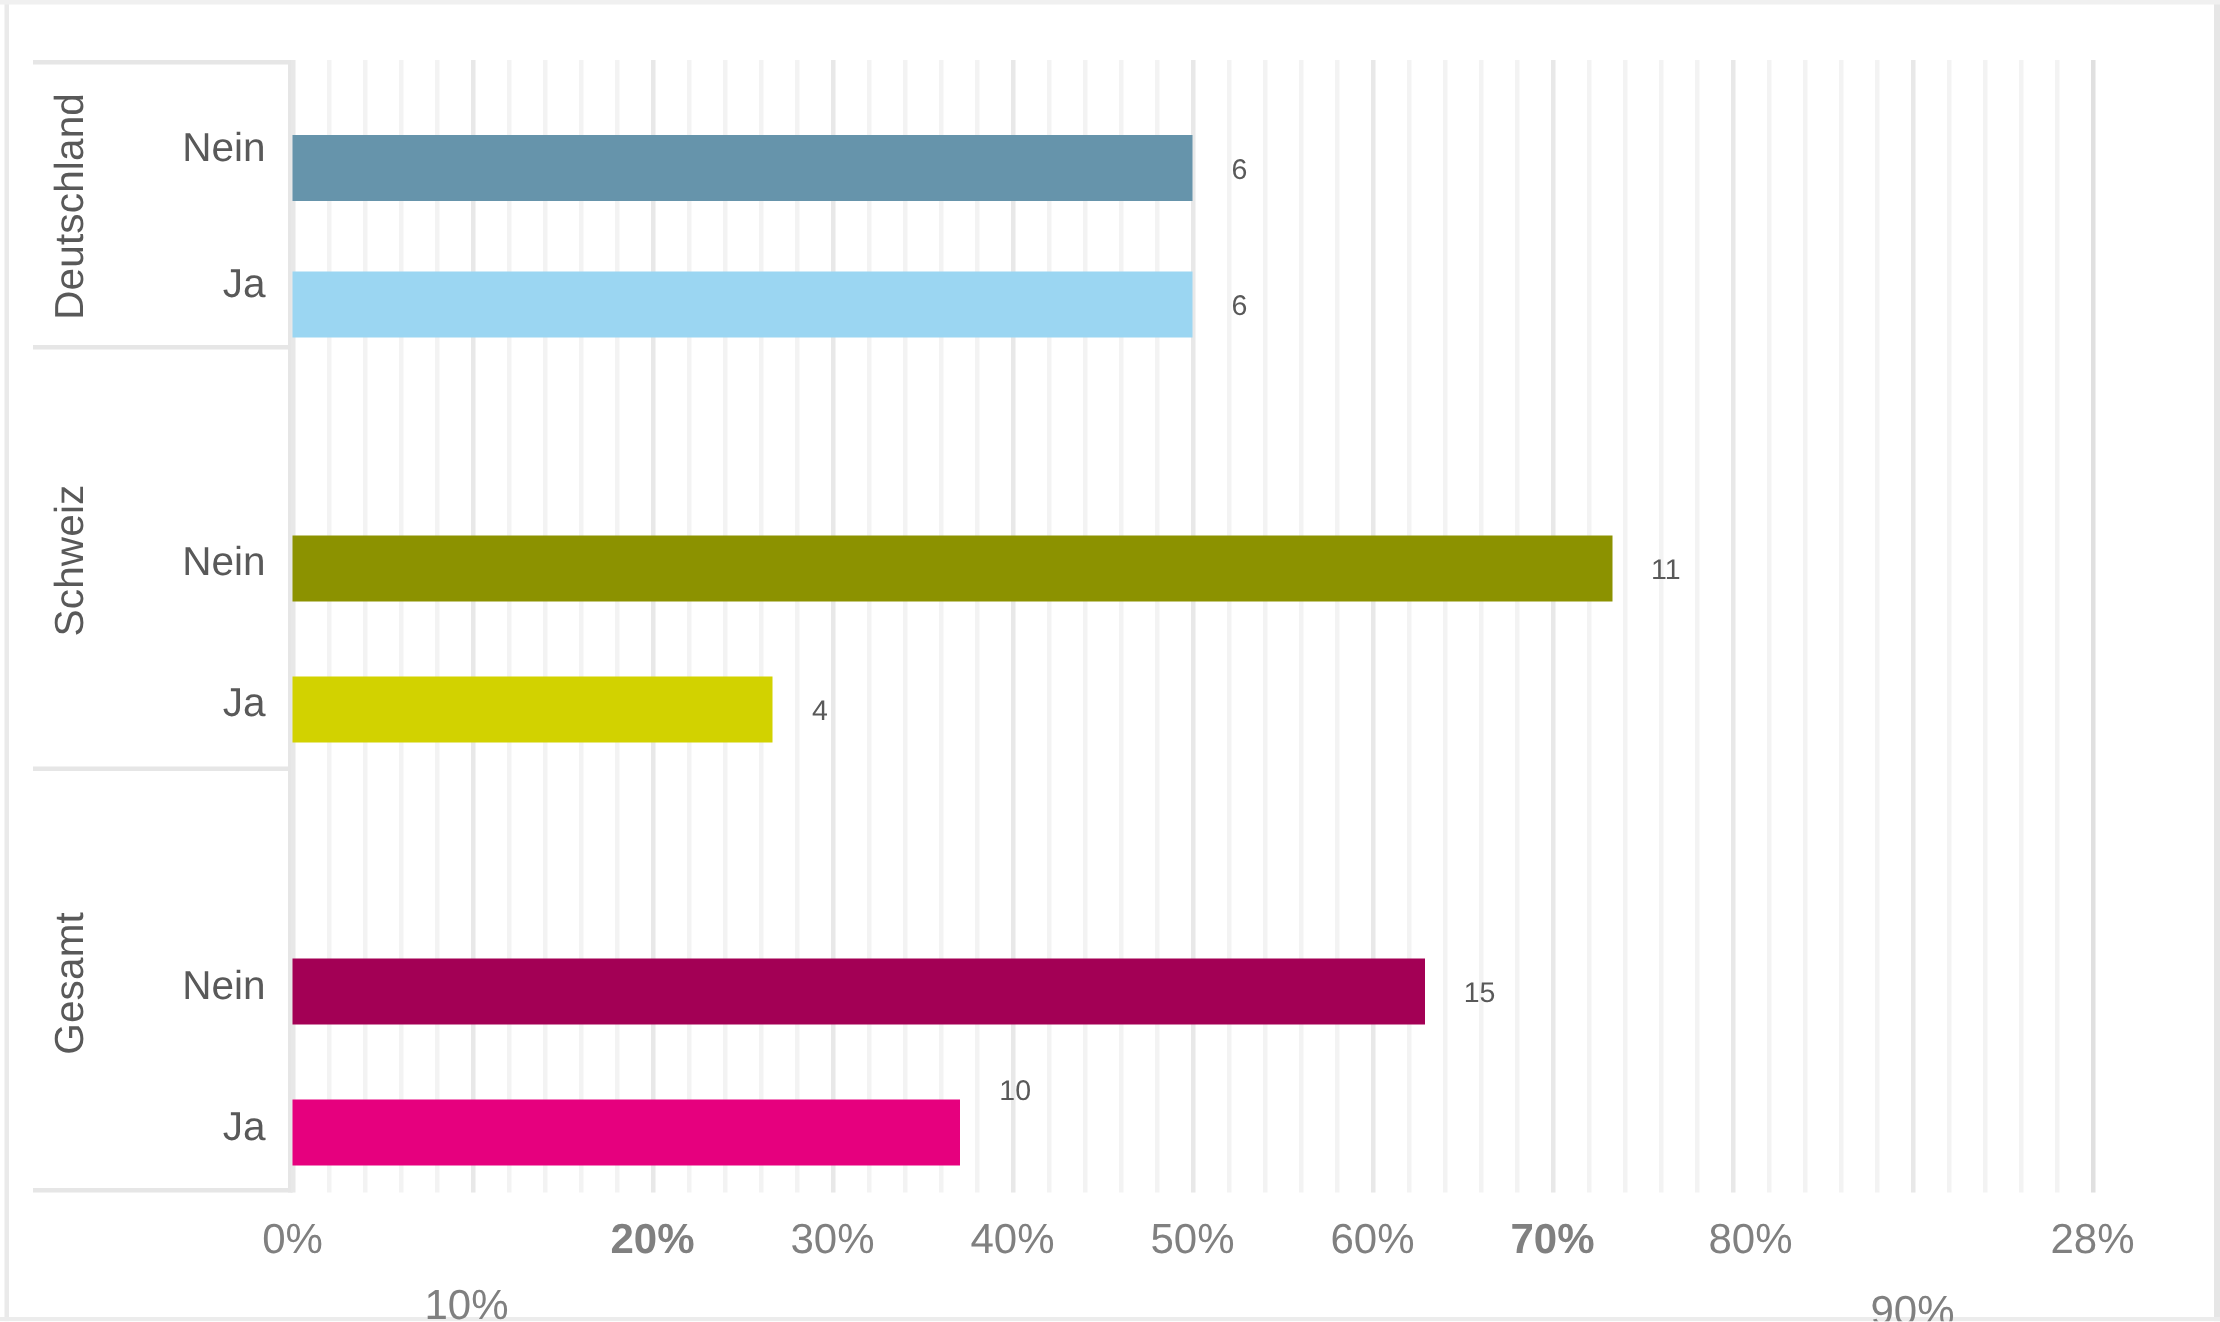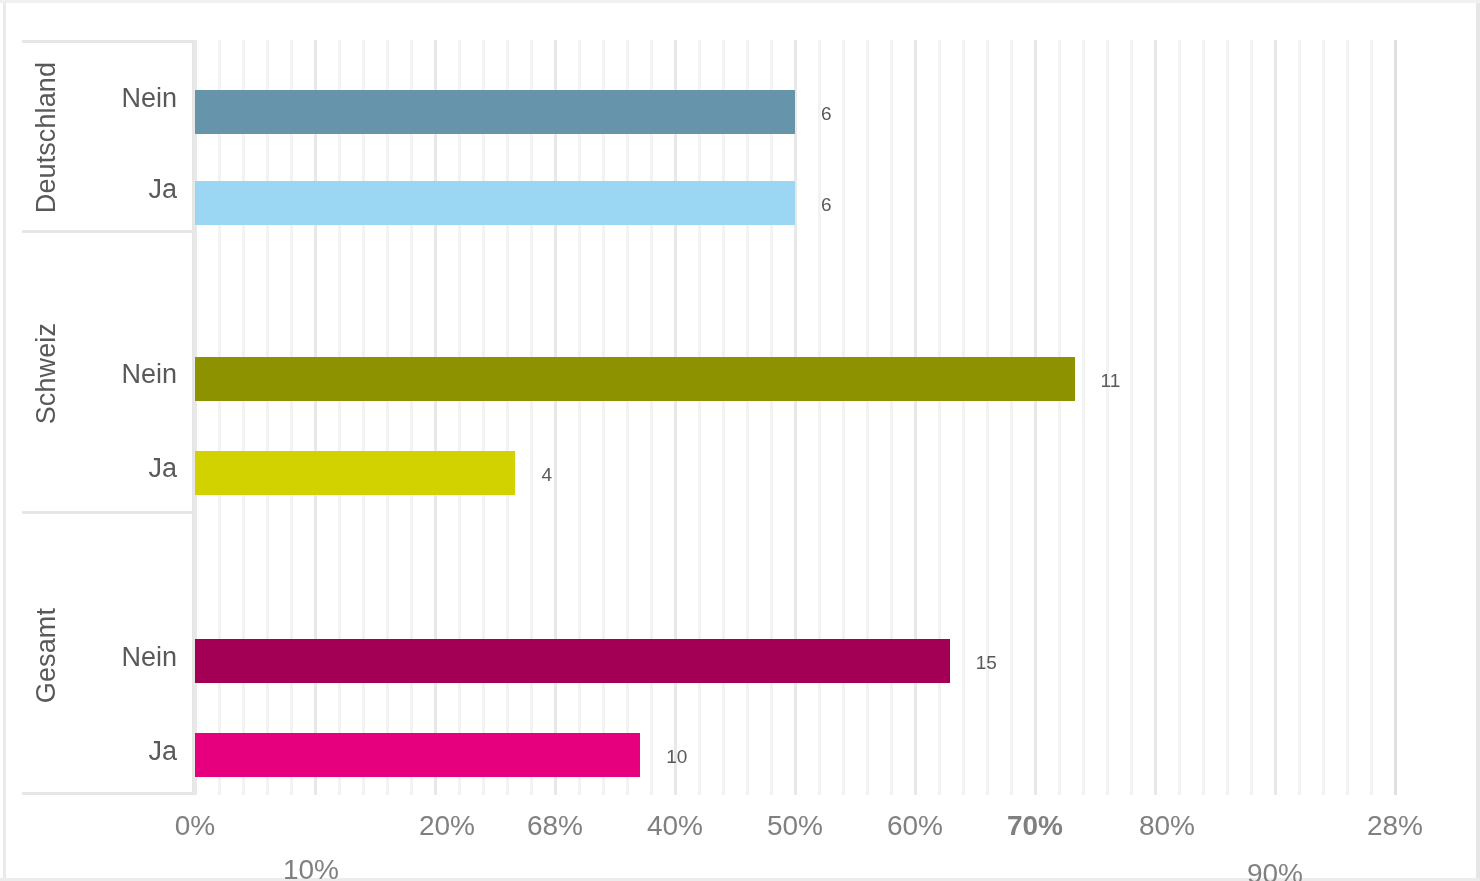--- a/index.html
+++ b/index.html
@@ -253,29 +253,29 @@
         <div class="bar-label" style="left: 626px; top: 64px;">6</div>
         <div class="bar" style="left: 0px; top: 141px; width: 600px; background: rgb(155, 214, 242);"></div>
         <div class="bar-label" style="left: 626px; top: 155px;">6</div>
         <div class="bar" style="left: 0px; top: 317px; width: 879.6px; background: rgb(140, 146, 0);"></div>
         <div class="bar-label" style="left: 905.6px; top: 331px;">11</div>
         <div class="bar" style="left: 0px; top: 411px; width: 320.4px; background: rgb(210, 210, 0);"></div>
         <div class="bar-label" style="left: 346.4px; top: 425px;">4</div>
         <div class="bar" style="left: 0px; top: 599px; width: 754.8px; background: rgb(163, 0, 85);"></div>
         <div class="bar-label" style="left: 780.8px; top: 613px;">15</div>
         <div class="bar" style="left: 0px; top: 693px; width: 445.2px; background: rgb(230, 0, 126);"></div>
-        <div class="bar-label" style="left: 471.2px; top: 707px;">10</div>
+        <div class="bar-label" style="left: 471.2px; top: 678px;">10</div>
       </div>
   </div>
 
   <div id="value-axis">
       <div class="vtick" style="left: 195px;">0%</div>
       <div class="vtick" style="left: 311px; margin-top: 44px;">10%</div>
-      <div class="vtick" style="left: 447px;">20%</div>
-      <div class="vtick" style="left: 555px;">68%</div>
+      <div class="vtick" style="left: 435px; font-weight: bold;">20%</div>
+      <div class="vtick" style="left: 555px;">30%</div>
       <div class="vtick" style="left: 675px;">40%</div>
       <div class="vtick" style="left: 795px;">50%</div>
       <div class="vtick" style="left: 915px;">60%</div>
       <div class="vtick" style="left: 1035px; font-weight: bold;">70%</div>
       <div class="vtick" style="left: 1155px; margin-left: 12px;">80%</div>
       <div class="vtick" style="left: 1275px; margin-top: 48px;">90%</div>
       <div class="vtick" style="left: 1395px;">28%</div>
     </div>
 
 </div>

